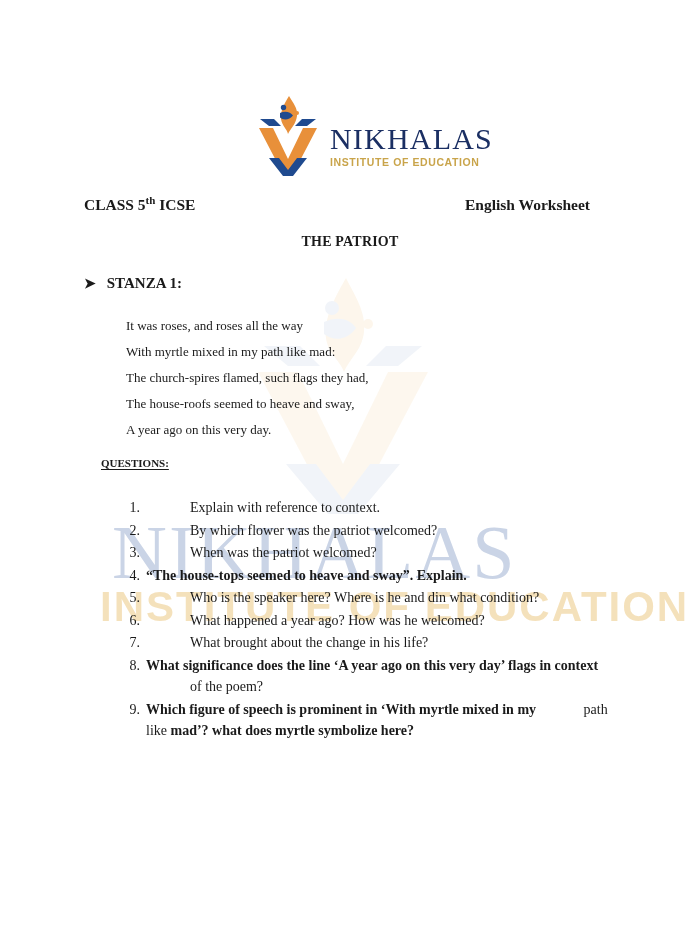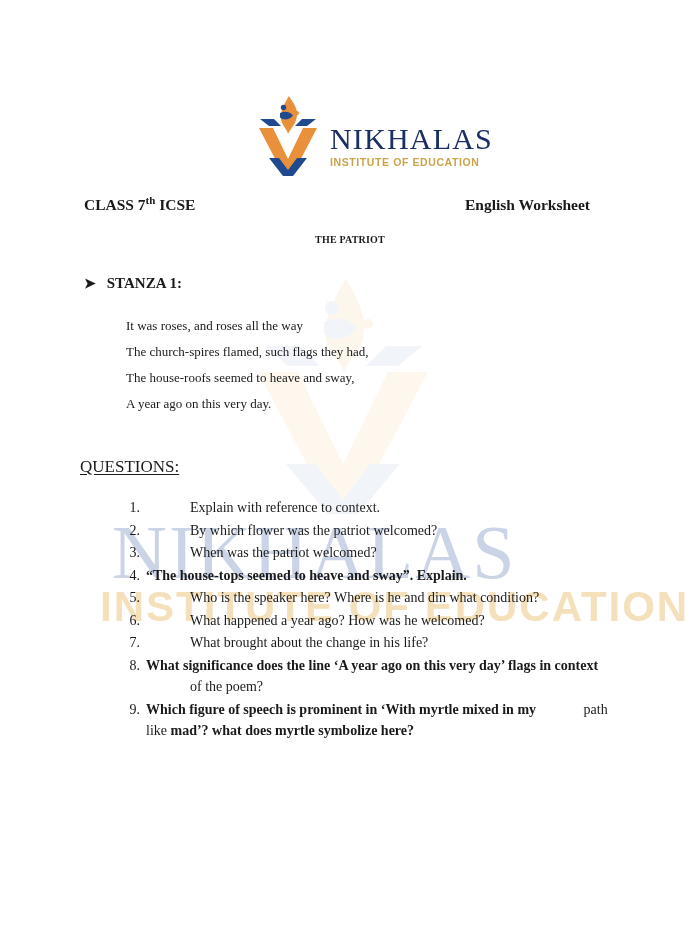--- a/index.html
+++ b/index.html
@@ -127,21 +127,21 @@
     font-size: 11px;
     vertical-align: super;
     line-height: 0;
   }
   .doc-title {
     position: absolute;
     left: 0;
     top: 234px;
     width: 700px;
     text-align: center;
-    font-size: 10px;
+    font-size: 14px;
     font-weight: bold;
     letter-spacing: 0.2px;
   }
 
   
   .stanza-head {
     position: absolute;
     left: 84px;
     top: 275px;
     font-size: 15px;
@@ -160,24 +160,24 @@
     left: 126px;
     top: 313px;
     font-size: 13px;
     line-height: 26px;
   }
   .stanza-lines div { white-space: nowrap; }
 
   
   .questions-head {
     position: absolute;
-    left: 80px;
+    left: 101px;
     top: 457px;
-    font-size: 17px;
-    font-weight: normal;
+    font-size: 11px;
+    font-weight: bold;
     text-decoration: underline;
     text-underline-offset: 2px;
   }
   .questions-list {
     position: absolute;
     left: 120px;
     top: 497px;
     width: 510px;
     font-size: 14px;
     line-height: 21.5px;
@@ -237,33 +237,34 @@
         <path d="M7 34 L21 34 L36 65 L51 34 L65 34 L41 80 L31 80 Z" fill="#e8903a"></path>
         <path d="M17 64 L27 64 L36 76 L45 64 L55 64 L41 82 L31 82 Z" fill="#1f4a8f"></path>
       </svg>
       <div class="logo-words">
         <div class="logo-name">NIKHALAS</div>
         <div class="logo-tag">INSTITUTE OF EDUCATION</div>
       </div>
     </div>
 
     <div class="title-row">
-      <div><span>CLASS 7</span><sup>th</sup><span> ICSE</span></div>
+      <div><span>CLASS 5</span><sup>th</sup><span> ICSE</span></div>
       <div>English Worksheet</div>
     </div>
 
     <div class="doc-title">THE PATRIOT</div>
 
     <div class="stanza-head">
       <span class="arrow-bullet">➤</span>
       <span>STANZA 1:</span>
     </div>
 
     <div class="stanza-lines">
       <div>It was roses, and roses all the way</div>
+      <div>With myrtle mixed in my path like mad:</div>
       <div>The church-spires flamed, such flags they had,</div>
       <div>The house-roofs seemed to heave and sway,</div>
       <div>A year ago on this very day.</div>
     </div>
 
     <div class="questions-head">QUESTIONS:</div>
 
     <ol class="questions-list" id="questions-list">
         <li><span class="qnum">1.</span><span class="q-reg">Explain with reference to context.</span></li>
         <li><span class="qnum">2.</span><span class="q-reg">By which flower was the patriot welcomed?</span></li>

